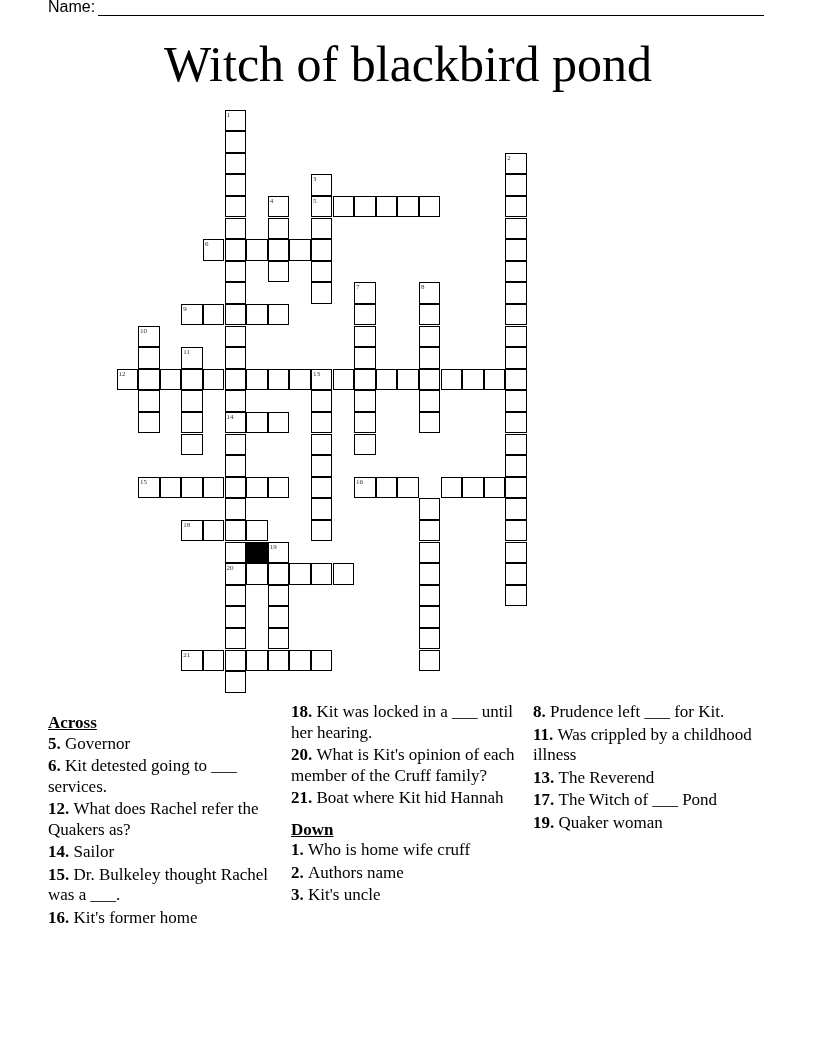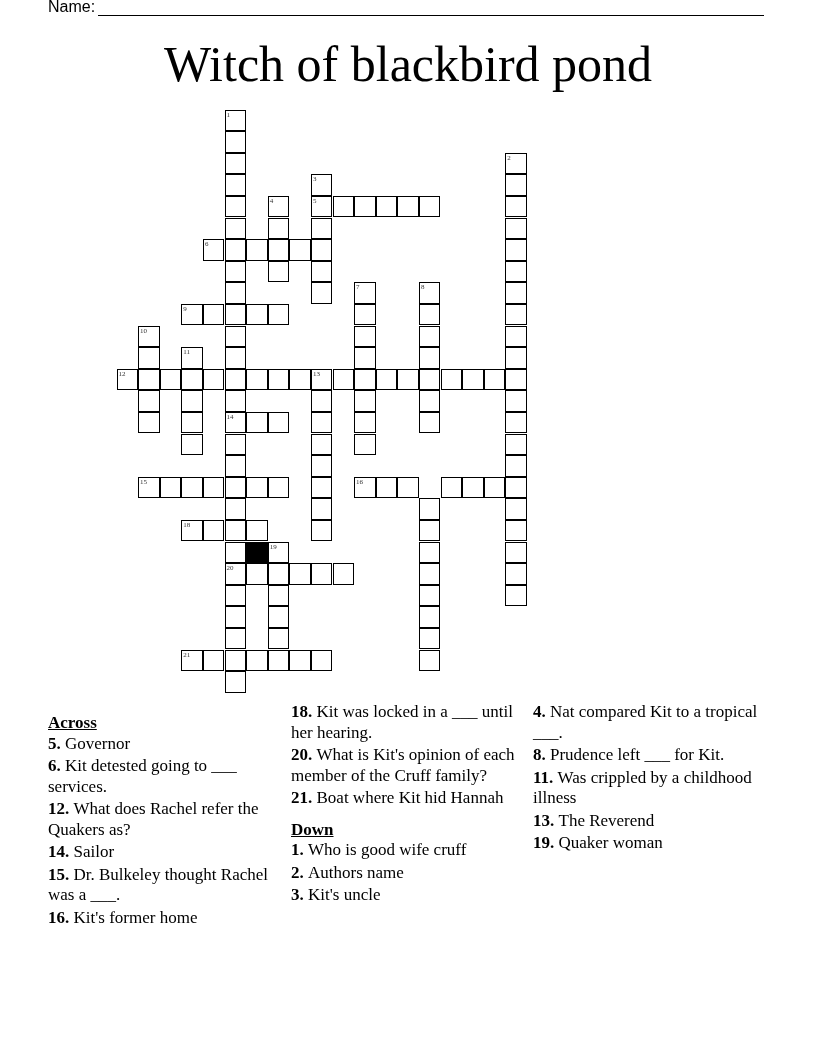--- a/index.html
+++ b/index.html
@@ -238,24 +238,24 @@
       <div class="clue"><b>12. </b><span>What does Rachel refer the Quakers as?</span></div>
       <div class="clue"><b>14. </b><span>Sailor</span></div>
       <div class="clue"><b>15. </b><span>Dr. Bulkeley thought Rachel was a ___.</span></div>
       <div class="clue"><b>16. </b><span>Kit's former home</span></div>
     </div>
   <div class="col c2" id="col1">
       <div class="clue"><b>18. </b><span>Kit was locked in a ___ until her hearing.</span></div>
       <div class="clue"><b>20. </b><span>What is Kit's opinion of each member of the Cruff family?</span></div>
       <div class="clue"><b>21. </b><span>Boat where Kit hid Hannah</span></div>
       <div class="heading">Down</div>
-      <div class="clue"><b>1. </b><span>Who is good wife cruff</span></div>
+      <div class="clue"><b>1. </b><span>Who is home wife cruff</span></div>
       <div class="clue"><b>2. </b><span>Authors name</span></div>
       <div class="clue"><b>3. </b><span>Kit's uncle</span></div>
     </div>
   <div class="col c3" id="col2">
-      <div class="clue"><b>4. </b><span>Nat compared Kit to a tropical ___.</span></div>
       <div class="clue"><b>8. </b><span>Prudence left ___ for Kit.</span></div>
       <div class="clue"><b>11. </b><span>Was crippled by a childhood illness</span></div>
       <div class="clue"><b>13. </b><span>The Reverend</span></div>
+      <div class="clue"><b>17. </b><span>The Witch of ___ Pond</span></div>
       <div class="clue"><b>19. </b><span>Quaker woman</span></div>
     </div>
 </div>
 
 </body></html>

